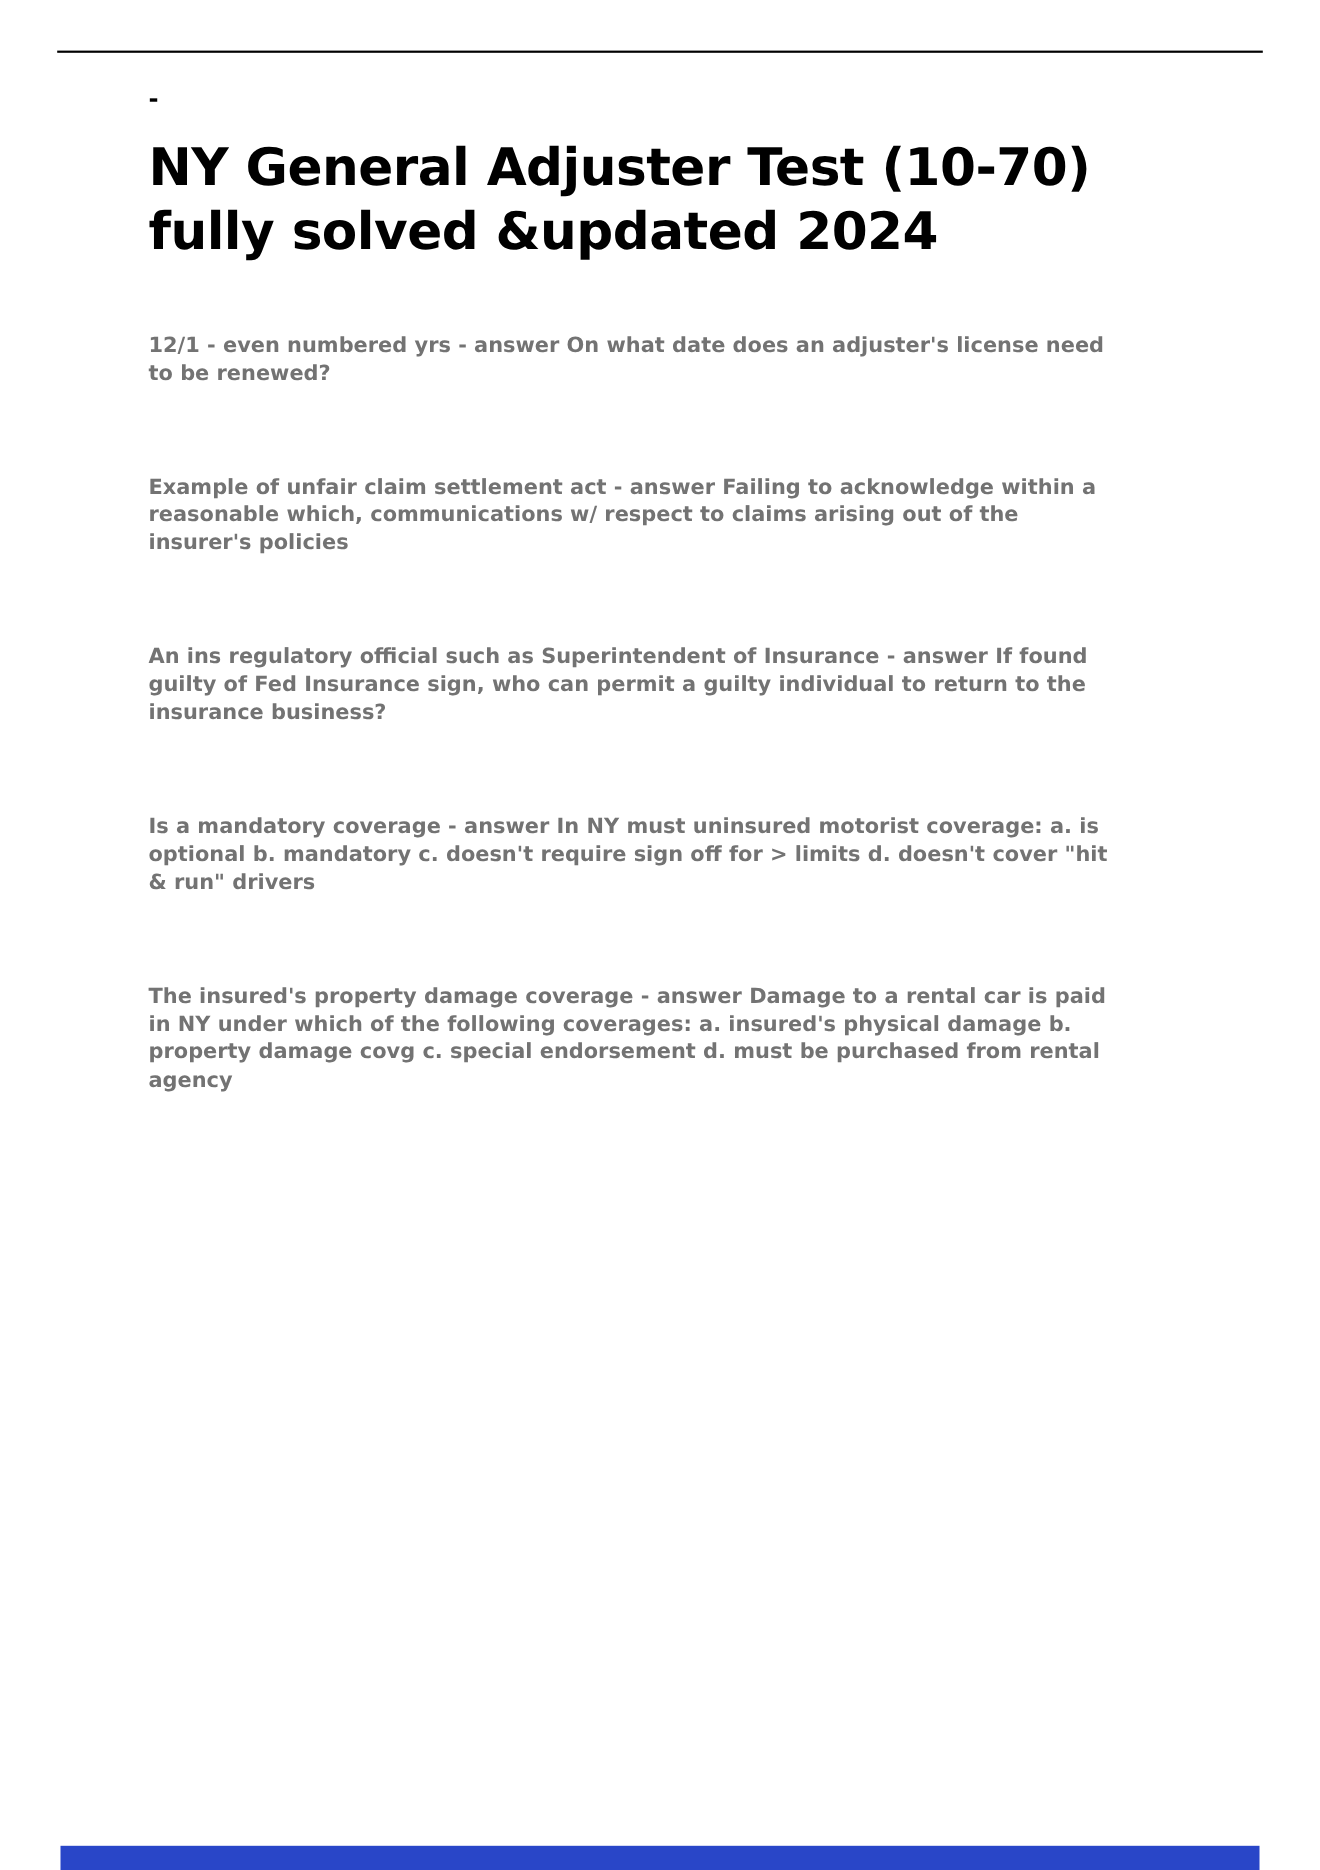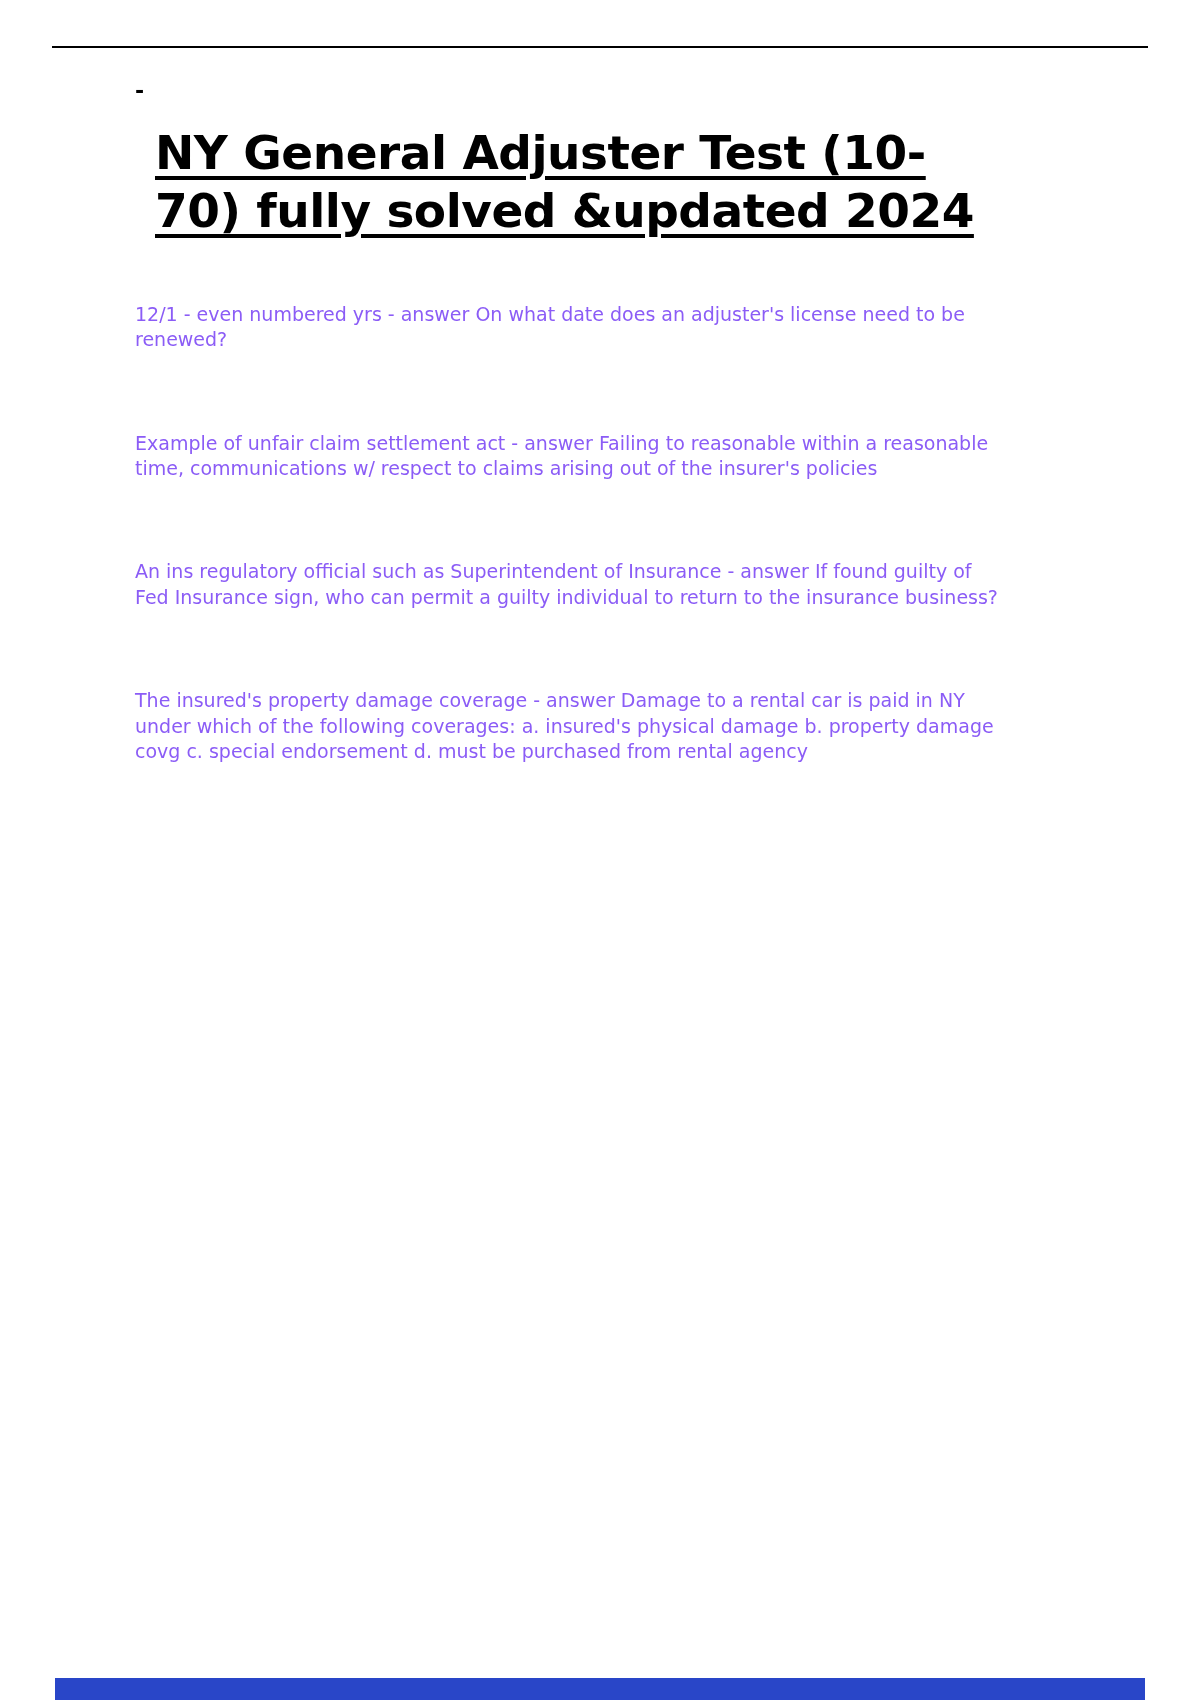--- a/index.html
+++ b/index.html
@@ -34,34 +34,32 @@
     color: #000000;
     line-height: 1;
     margin-bottom: 22px;
   }
   .doc-title {
     font-size: 47px;
     font-weight: 800;
     color: #000000;
     line-height: 1.23;
     letter-spacing: -0.5px;
-    text-decoration: underline;
     text-decoration-thickness: 4px;
     text-underline-offset: 7px;
     margin-bottom: 62px;
     word-wrap: break-word;
-    margin-left: 20px;
   }
   .qa-block {
     margin-bottom: 78px;
   }
   .qa-block p {
     font-size: 19px;
-    font-weight: normal;
-    color: #8b5cf6;
+    font-weight: bold;
+    color: #737373;
     line-height: 1.34;
   }
   .qa-block p + p {
     margin-top: 13px;
   }
   .footer-bar {
     position: absolute;
     left: 55px;
     right: 55px;
     bottom: 0;
@@ -84,28 +82,31 @@
 
     <div class="qa-block">
       <p>12/1 - even numbered yrs - answer On what date does an adjuster's license need to be renewed?</p>
     </div>
 
 
     <div class="qa-block">
     </div>
 
     <div class="qa-block">
-      <p>Example of unfair claim settlement act - answer Failing to reasonable within a reasonable time, communications w/ respect to claims arising out of the insurer's policies</p>
+      <p>Example of unfair claim settlement act - answer Failing to acknowledge within a reasonable which, communications w/ respect to claims arising out of the insurer's policies</p>
     </div>
 
     <div class="qa-block">
       <p>An ins regulatory official such as Superintendent of Insurance - answer If found guilty of Fed Insurance sign, who can permit a guilty individual to return to the insurance business?</p>
     </div>
 
 
+    <div class="qa-block">
+      <p>Is a mandatory coverage - answer In NY must uninsured motorist coverage: a. is optional b. mandatory c. doesn't require sign off for &gt; limits d. doesn't cover "hit &amp; run" drivers</p>
+    </div>
 
     <div class="qa-block">
       <p>The insured's property damage coverage - answer Damage to a rental car is paid in NY under which of the following coverages: a. insured's physical damage b. property damage covg c. special endorsement d. must be purchased from rental agency</p>
     </div>
 
   </div>
 
   <div class="footer-bar"></div>
 
 </div>

